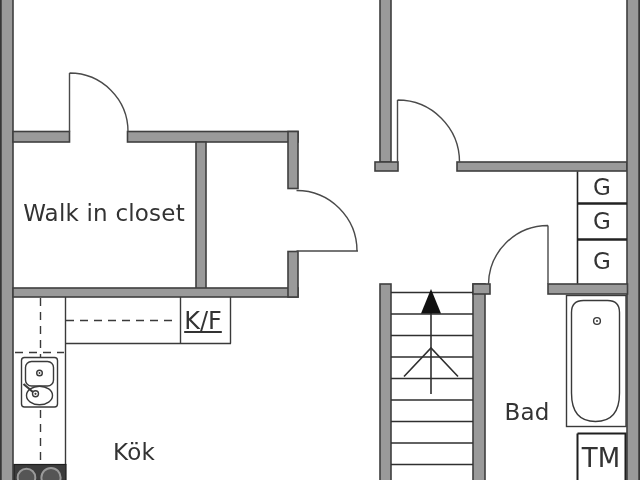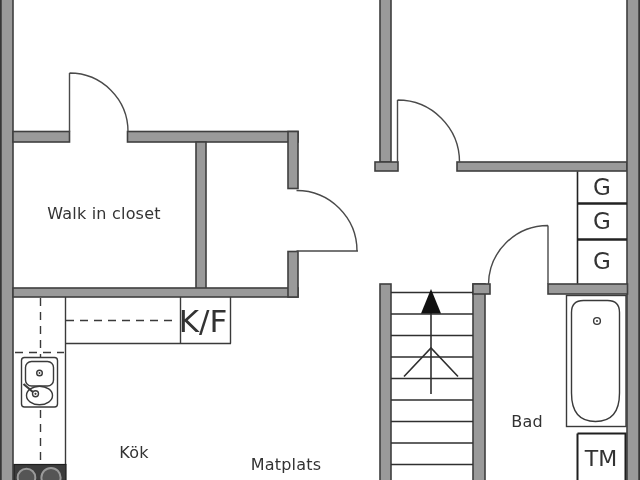--- a/index.html
+++ b/index.html
@@ -8,33 +8,33 @@
     width:640px;height:480px;
     overflow:hidden;
     background:var(--background,#fff);
     font-family:"DejaVu Sans","Liberation Sans",sans-serif;
   }
   .plan-svg{position:absolute;left:0;top:0;}
   .room-label{
     position:absolute;
     transform:translate(-50%,-50%);
     color:var(--text,#333);
-    font-size:16px;
+    font-size:23px;
     white-space:nowrap;
     letter-spacing:0.2px;
   }
   .fixture-label{
     position:absolute;
     transform:translate(-50%,-50%);
     color:var(--text,#333);
     font-size:23px;
     white-space:nowrap;
   }
-  .kf{font-size:31px;}
-  .tm{font-size:22px;}
+  .kf{font-size:24px;text-decoration:underline;}
+  .tm{font-size:26px;}
 </style>
 </head>
 <body>
 
 <div class="canvas">
 
   <svg class="plan-svg" width="640" height="480" viewBox="0 0 640 480">
     <defs>
       <clipPath id="page">
           <rect x="0" y="0" width="640" height="480"></rect>
@@ -117,22 +117,21 @@
         <path d="M397.5,100 V162 M397.5,100 A62,62 0 0 1 459.5,162"></path>
         <path d="M296.5,251 H358 M296.5,190.5 A60.5,60.5 0 0 1 357,251"></path>
         <path d="M548,225.5 V284 M488.5,284 A59.5,59.5 0 0 1 548,225.5"></path>
       </g>
 
     </g>
   </svg>
 
   <div class="room-label" style="left:104px;top:213px">Walk in closet</div>
   <div class="room-label" style="left:134px;top:452px">Kök</div>
-  <div class="room-label" style="left:286px;top:464px">Matplats</div>
-  <div class="room-label" style="left:527px;top:421px">Bad</div>
+  <div class="room-label" style="left:527px;top:412px">Bad</div>
 
   <div class="fixture-label kf" style="left:203px;top:321px">K/F</div>
   <div class="fixture-label" style="left:602px;top:187px">G</div>
   <div class="fixture-label" style="left:602px;top:221px">G</div>
   <div class="fixture-label" style="left:602px;top:261px">G</div>
   <div class="fixture-label tm" style="left:601px;top:458px">TM</div>
 
 </div>
 
 </body></html>

